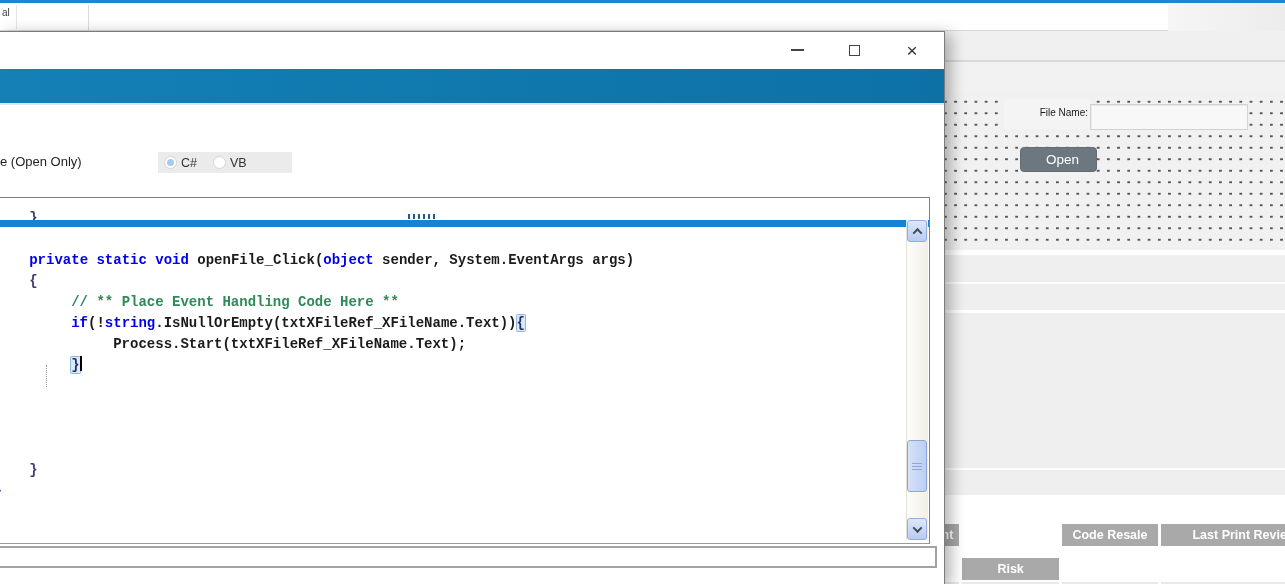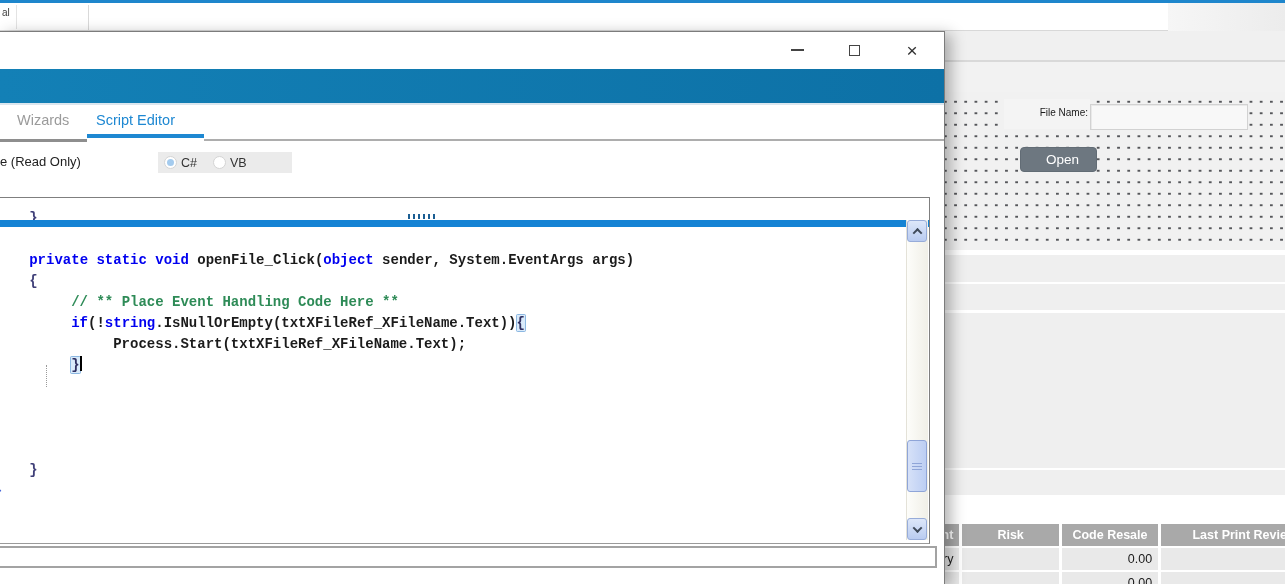--- a/index.html
+++ b/index.html
@@ -132,21 +132,21 @@
     <div class="open-btn">Open</div>
 
     <div class="gband gbandA"></div>
     <div class="gband gbandB"></div>
     <div class="gband gbandC"></div>
     <div class="gband gbandD"></div>
 
     <div class="bg-table" id="bg-table">
         <div class="trow thead">
           <div class="tcell" style="width: 92px; justify-content: flex-end;">nt</div>
-          <div class="tcell" style="width: 97px; justify-content: center;">Risk</div>
+          <div class="tcell" style="width: 97px; justify-content: center; margin-top: 34px;">Risk</div>
           <div class="tcell" style="width: 97px; justify-content: center;">Code Resale</div>
           <div class="tcell" style="width: 168px; justify-content: center;">Last Print Review</div>
         </div>
         <div class="trow tbody">
           <div class="tcell" style="width: 92px; justify-content: flex-end;">ery</div>
           <div class="tcell" style="width: 97px; justify-content: flex-start;"></div>
           <div class="tcell" style="width: 97px; justify-content: flex-end;">0.00</div>
           <div class="tcell" style="width: 168px; justify-content: flex-start;"></div>
         </div>
         <div class="trow tbody">
@@ -167,29 +167,22 @@
       <div class="winbtn btn-max">
         <span class="glyph-max"></span>
       </div>
       <div class="winbtn btn-close">
         <span class="glyph-close">×</span>
       </div>
     </div>
 
     <div class="bluebar"></div>
 
-    <div class="tabstrip">
-      <span class="tab tab-wizards">Wizards</span>
-      <span class="tab tab-script">Script Editor</span>
-      <span class="tab-underline"></span>
-      <span class="tabline-left"></span>
-      <span class="tabline-right"></span>
-    </div>
-
-    <div class="readonly-label">e (Read Only)</div>
+
+    <div class="readonly-label">e (Open Only)</div>
 
     <div class="lang-strip">
       <span class="radio radio-on r1"></span>
       <span class="radio-label">C#</span>
       <span class="radio r2"></span>
       <span class="radio-label">VB</span>
     </div>
 
     <div class="code-panel">
       <pre class="code-pre" id="code-lines"><div class="cl"><span>   </span><span class="tok-b">}</span></div><div class="cl"></div><div class="cl"><span>   </span><span class="tok-k">private</span><span> </span><span class="tok-k">static</span><span> </span><span class="tok-k">void</span><span> openFile_Click(</span><span class="tok-k">object</span><span> sender, System.EventArgs args)</span></div><div class="cl"><span>   </span><span class="tok-b">{</span></div><div class="cl"><span>        </span><span class="tok-c">// ** Place Event Handling Code Here **</span></div><div class="cl"><span>        </span><span class="tok-k">if</span><span>(!</span><span class="tok-k">string</span><span>.IsNullOrEmpty(txtXFileRef_XFileName.Text))</span><span class="tok-h">{</span></div><div class="cl"><span>             Process.Start(txtXFileRef_XFileName.Text);</span></div><div class="cl"><span>        </span><span class="tok-h">}</span><span class="tok-caret"></span></div><div class="cl"></div><div class="cl"></div><div class="cl"></div><div class="cl"></div><div class="cl"><span>   </span><span class="tok-b">}</span></div><div class="cl"><span class="tok-p">}</span></div></pre>

